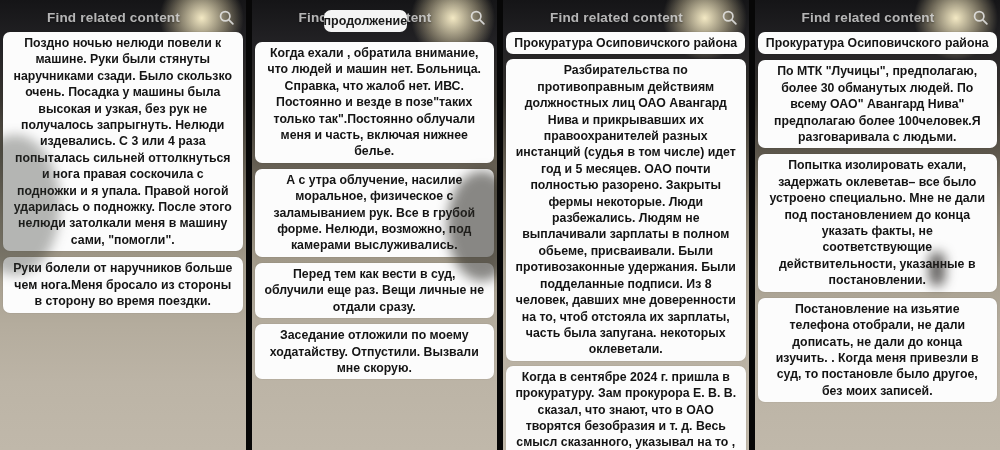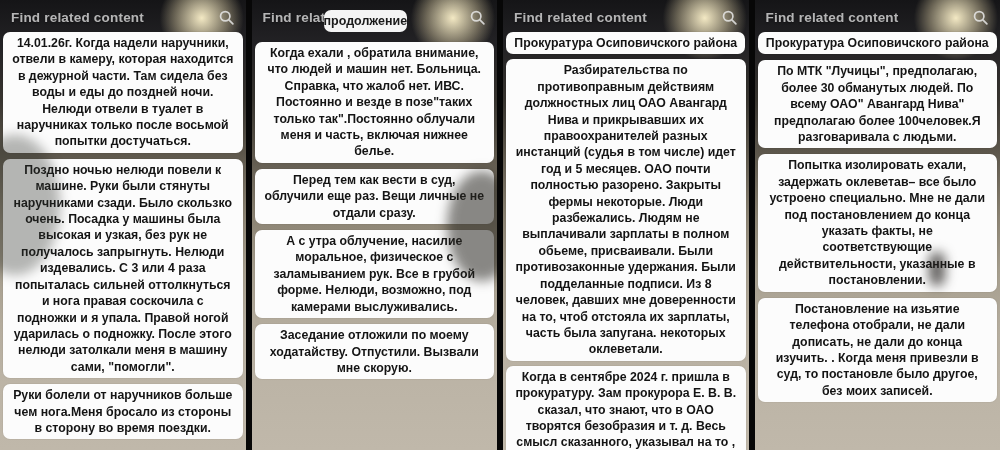--- a/index.html
+++ b/index.html
@@ -26,20 +26,21 @@
   .blob-building { width:90px; height:140px; left:-30px; top:30%; background:rgba(45,48,42,0.35); }
 
   .search-row {
     position:relative; height:22px; flex:0 0 auto;
     display:flex; align-items:center; padding:0 8px;
   }
   .search-label {
     color:rgba(235,235,235,0.75); font-size:13.5px; font-weight:700;
     letter-spacing:0.2px; white-space:nowrap;
     text-shadow:0 1px 2px rgba(0,0,0,0.4);
+    margin-left:36px;
   }
   .search-icon-wrap { margin-left:auto; opacity:0.85; display:flex; }
 
   .stack { display:flex; flex-direction:column; gap:6px; margin-top:4px; flex:1 1 auto; }
   .bubble {
     background:#fcfcfc; color:#141414; border-radius:7px;
     padding:3px 8px; font-size:12.3px; line-height:16.4px; font-weight:700;
     text-align:center; width:fit-content; max-width:100%;
     margin:0 auto; box-shadow:0 0 0 1px rgba(0,0,0,0.03);
   }
@@ -58,21 +59,20 @@
   <div class="search-row">
     <span class="search-label">Find related content</span>
     <span class="search-icon-wrap">
       <svg width="17" height="17" viewBox="0 0 20 20">
           <circle cx="8.5" cy="8.5" r="5.5" fill="none" stroke="#e8e8e8" stroke-width="2"></circle>
           <line x1="12.8" y1="12.8" x2="17.5" y2="17.5" stroke="#e8e8e8" stroke-width="2" stroke-linecap="round"></line>
         </svg>
     </span>
   </div>
   <div class="stack">
-    <div class="bubble full">14.01.26г. Когда надели наручники, отвели в камеру, которая находится в дежурной части. Там сидела без воды и еды до поздней ночи. Нелюди отвели в туалет в наручниках только после восьмой попытки достучаться.</div>
     <div class="bubble full">Поздно ночью нелюди повели к машине. Руки были стянуты наручниками сзади. Было скользко очень. Посадка у машины была высокая и узкая, без рук не получалось запрыгнуть. Нелюди издевались. С 3 или 4 раза попыталась сильней оттолкнуться и нога правая соскочила с подножки и я упала. Правой ногой ударилась о подножку. После этого нелюди затолкали меня в машину сами, "помогли".</div>
     <div class="bubble full">Руки болели от наручников больше чем нога.Меня бросало из стороны в сторону во время поездки.</div>
   </div>
 
 </section>
 
 <div class="divider"></div>
 
 <section class="panel">
   <div class="photo-blob blob-tree"></div>
@@ -81,22 +81,22 @@
     <span class="search-label">Find related content</span>
     <span class="search-icon-wrap">
       <svg width="17" height="17" viewBox="0 0 20 20">
           <circle cx="8.5" cy="8.5" r="5.5" fill="none" stroke="#e8e8e8" stroke-width="2"></circle>
           <line x1="12.8" y1="12.8" x2="17.5" y2="17.5" stroke="#e8e8e8" stroke-width="2" stroke-linecap="round"></line>
         </svg>
     </span>
   </div>
   <div class="stack" style="margin-top:14px;">
     <div class="bubble full">Когда ехали , обратила внимание, что людей и машин нет. Больница. Справка, что жалоб нет. ИВС. Постоянно и везде  в позе"таких только так".Постоянно облучали  меня и часть, включая нижнее белье.</div>
+    <div class="bubble full">А с утра облучение, насилие моральное, физическое с заламыванием рук. Все в грубой форме. Нелюди, возможно, под камерами выслуживались.</div>
     <div class="bubble full">Перед тем как вести в суд, облучили еще раз. Вещи личные не отдали сразу.</div>
-    <div class="bubble full">А с утра облучение, насилие моральное, физическое с заламыванием рук. Все в грубой форме. Нелюди, возможно, под камерами выслуживались.</div>
     <div class="bubble full">Заседание отложили по моему ходатайству. Отпустили. Вызвали мне скорую.</div>
 
   </div>
 </section>
 
 <div class="divider"></div>
 
 <section class="panel">
   <div class="search-row">
     <span class="search-label">Find related content</span>

